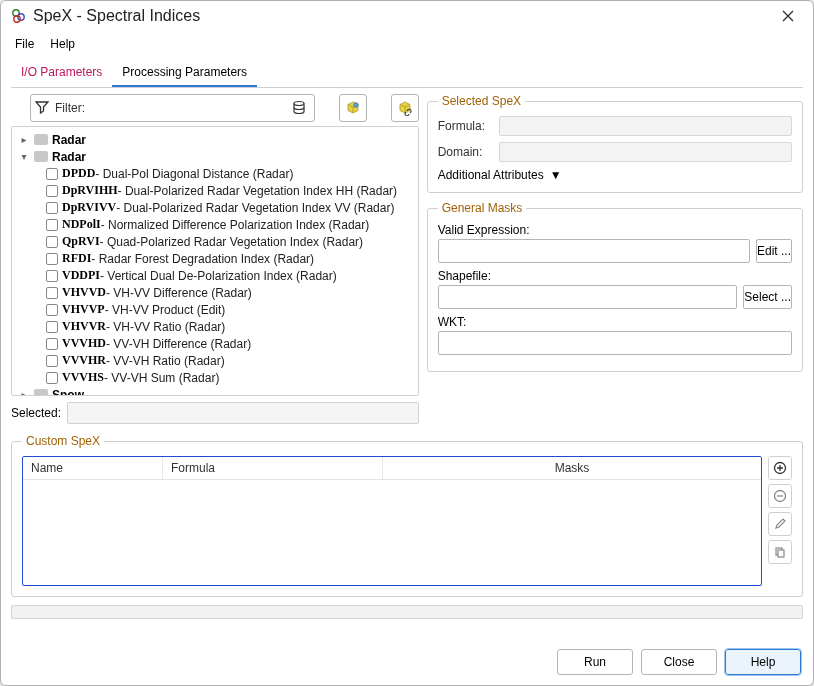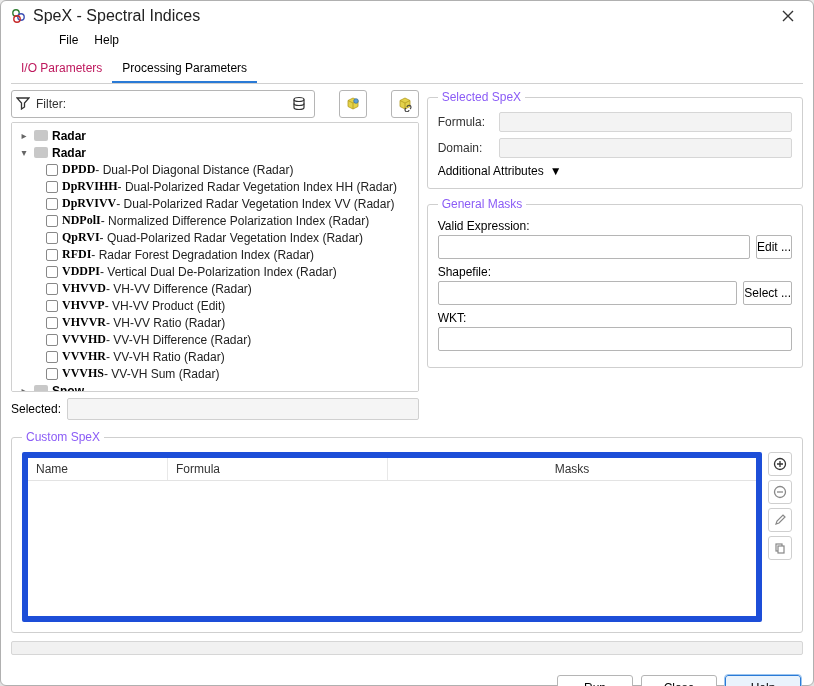--- a/index.html
+++ b/index.html
@@ -2,60 +2,60 @@
 <html><head>
 <meta charset="utf-8">
 <style>
   * { box-sizing: border-box; font-family: "Segoe UI", Tahoma, sans-serif; font-size: 12px; }
   body { margin: 0; background: #f0f0f0; width: 814px; height: 686px; overflow: hidden; }
   .window { width: 814px; height: 686px; background: #fff; border: 1px solid #b0b0b0; border-radius: 6px; display: flex; flex-direction: column; box-shadow: 0 4px 16px rgba(0,0,0,.15); }
   .titlebar { height: 30px; display: flex; align-items: center; padding: 0 10px; }
   .titlebar .icon { width: 16px; height: 16px; margin-right: 6px; }
   .titlebar .title { flex: 1; font-size: 16px; color: #222; }
   .titlebar .close { width: 30px; height: 30px; display:flex; align-items:center; justify-content:center; cursor:pointer; font-size:15px; color:#333;}
-  .menubar { height: 22px; display: flex; align-items: flex-end; padding: 0 6px; margin-left: 44px; }
+  .menubar { height: 22px; display: flex; align-items: flex-end; padding: 0 6px; }
   .menubar .mitem { padding: 2px 8px; cursor: pointer; }
   .content { flex:1; display:flex; flex-direction:column; padding: 6px 10px 10px 10px; }
   .tabs { display:flex; border-bottom:1px solid #d0d0d0; margin-bottom:6px; }
   .tab { padding:6px 10px; cursor:pointer; color:#be185d; }
   .tab.active { color:#000; border-bottom:2px solid #2a7ad6; font-weight:400; }
   .workrow { display:flex; gap:8px; height: 330px; }
   .leftcol { flex: 1 1 52%; display:flex; flex-direction:column; }
-  .filterrow { display:flex; align-items:center; gap:24px; margin-bottom:4px; }
+  .filterrow { display:flex; align-items:center; gap:24px; margin-bottom:4px;margin-left:19px; }
   .filterbox { flex:1; display:flex; align-items:center; border:1px solid #b5b5b5; border-radius:3px; height:28px; padding:0 4px; background:#fff; }
   .filterbox .ficon { width:16px; height:16px; margin-right:4px; }
   .filterbox .flabel { color:#333; margin-right:4px; }
   .filterbox input { flex:1; border:none; outline:none; background:transparent; height:22px; }
   .dbbtn, .iconbtn { width:28px; height:28px; border:1px solid #b5b5b5; border-radius:3px; background:#fff; display:flex; align-items:center; justify-content:center; cursor:pointer; }
   .tree { flex:1; border:1px solid #d0d0d0; border-radius:2px; overflow-y:auto; overflow-x:hidden; background:#fff; padding:4px 0; }
   .tnode { display:flex; align-items:center; height:17px; padding-left:6px; }
   .tnode .arrow { width:12px; color:#666; font-size:10px; display:inline-block; text-align:center; }
   .tnode .fld { width:14px; height:11px; background:#c8c8c8; border-radius:2px; margin:0 4px; }
   .tnode.child { padding-left:34px; }
   .tnode.child .chk { width:12px; height:12px; border:1px solid #888; border-radius:2px; margin-right:4px; background:#fff; }
   .tnode.child .abbr { font-weight:700;font-family:Liberation Serif, serif; }
   .tnode.child .desc { color:#222; }
   .selrow { display:flex; align-items:center; margin-top:6px; gap:6px; }
   .selrow .sellabel { }
   .selrow .selval { flex:1; height:22px; border:1px solid #d0d0d0; border-radius:2px; background:#f5f5f5; }
   .rightcol { flex: 1 1 48%; display:flex; flex-direction:column; gap:8px; }
   fieldset { border:1px solid #cfcfcf; border-radius:3px; padding:8px 10px 10px 10px; margin:0; }
-  fieldset legend { padding:0 4px; color:#8b5cf6; }
+  fieldset legend { padding:0 4px; color:#a16207; }
   .fieldrow { display:flex; align-items:center; margin-bottom:6px; gap:6px; }
   .fieldrow .lbl { width:55px; color:#333; }
   .fieldrow .val { flex:1; height:20px; border:1px solid #d6d6d6; border-radius:2px; background:#f3f3f3; }
   .addattr { display:flex; align-items:center; gap:6px; cursor:pointer; margin-top:4px; }
   .maskrow .ilbl { margin-bottom:2px; display:block; }
   .maskrow { margin-bottom:6px; }
   .hrow { display:flex; gap:6px; }
   .hrow input { flex:1; height:24px; border:1px solid #b5b5b5; border-radius:2px; padding:0 4px; }
   .hrow button { height:24px; padding:0 0; border:1px solid #b5b5b5; border-radius:2px; background:#fff; cursor:pointer; }
   .customfs { margin-top:10px; }
   .tablewrap { display:flex; gap:6px; }
-  .table { flex:1; border:6px solid #1d4ed8; border-radius:2px; height:170px; background:#fff; overflow:hidden; }
+  .table { flex:1; border:1px solid #1d4ed8; border-radius:2px; height:130px; background:#fff; overflow:hidden; }
   .thead { display:flex; background:#fff; border-bottom:1px solid #e3e3e3; }
   .th { padding:4px 8px; border-right:1px solid #e8e8e8; color:#333; }
   .th.name { width:140px; }
   .th.formula { width:220px; }
   .th.masks { flex:1; text-align:center; border-right:none;}
   .sidebtns { display:flex; flex-direction:column; gap:4px; }
   .sidebtn { width:24px; height:24px; border:1px solid #cfcfcf; border-radius:3px; background:#fff; display:flex; align-items:center; justify-content:center; cursor:pointer; }
   .bottom-scroll { height:14px; border:1px solid #d6d6d6; border-radius:2px; background:#f1f1f1; margin-top:8px; }
   .footer { display:flex; justify-content:flex-end; gap:8px; padding:10px 12px; }
   .footer button { min-width:76px; height:26px; border:1px solid #b5b5b5; border-radius:3px; background:#fff; cursor:pointer; }

